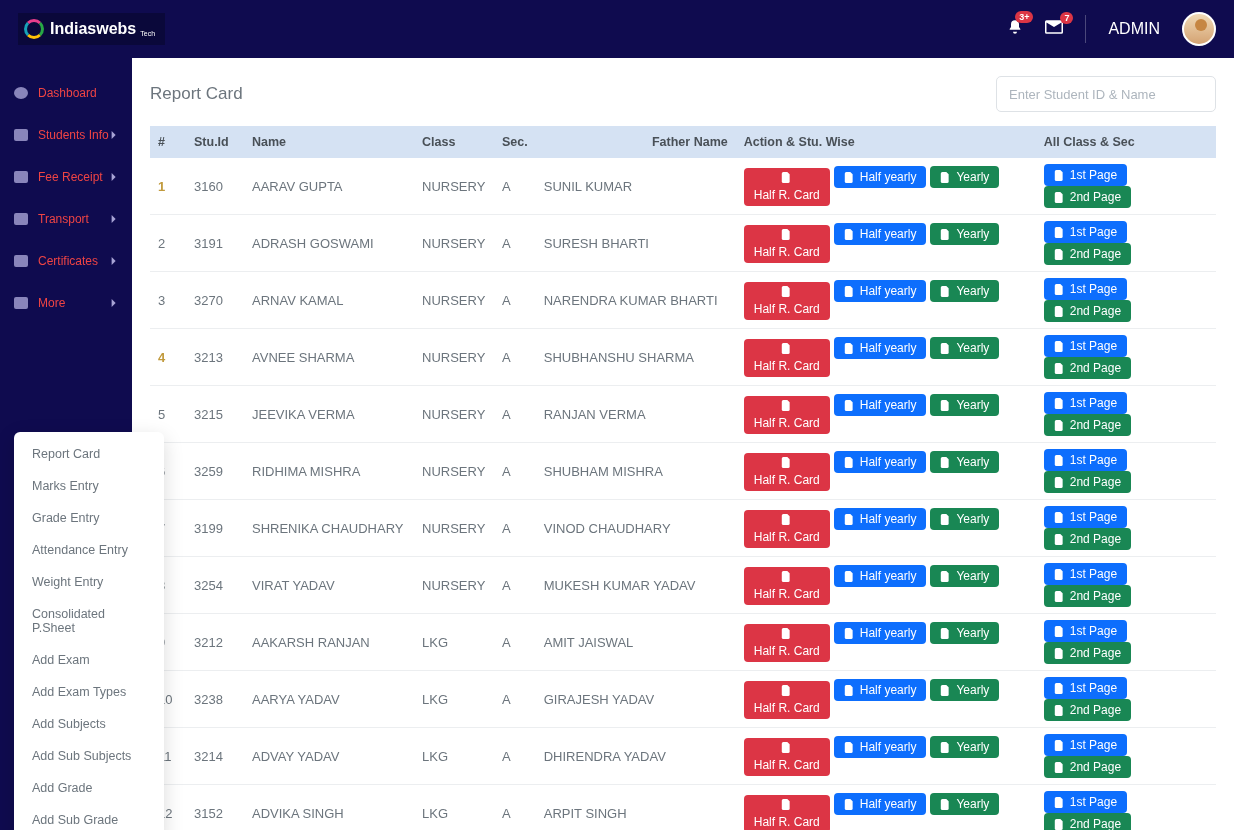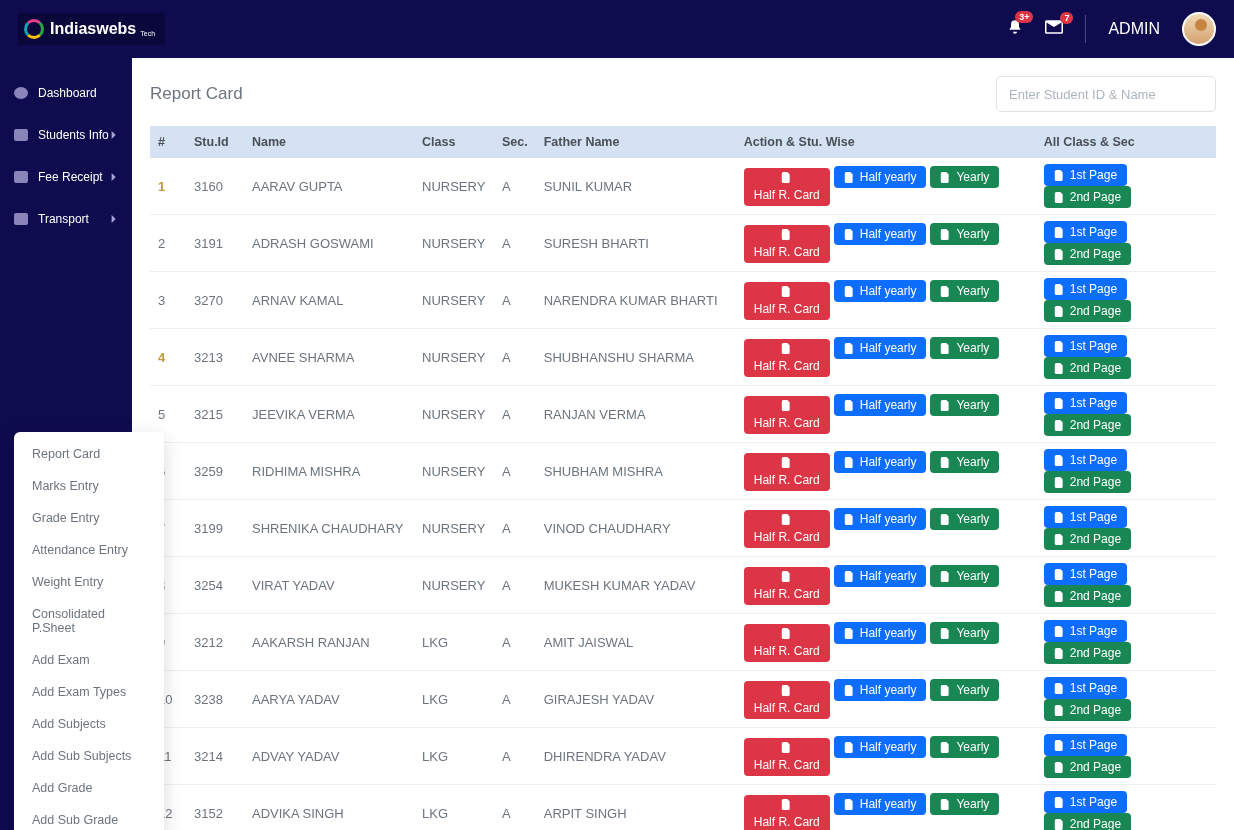--- a/index.html
+++ b/index.html
@@ -10,21 +10,21 @@
 .logo-sub{font-size:7px;font-weight:400;margin-left:-2px;margin-top:8px;}
 .top-right{display:flex;align-items:center;gap:22px;}
 .top-icon{position:relative;color:#fff;font-size:16px;cursor:pointer;}
 .badge{position:absolute;top:-8px;right:-10px;background:#dc3545;color:#fff;font-size:9px;padding:1px 4px;border-radius:7px;font-weight:600;}
 .vdivider{width:1px;height:28px;background:rgba(255,255,255,.25);}
 .user-name{color:#fff;font-size:16px;font-weight:500;}
 .avatar{width:34px;height:34px;border-radius:50%;background:linear-gradient(#f0d9b5,#d4a373);border:2px solid #fff;position:relative;}
 .avatar::after{content:"";position:absolute;top:5px;left:11px;width:12px;height:12px;border-radius:50%;background:#c68642;}
 .layout{display:flex;min-height:calc(100vh - 58px);}
 .sidebar{width:132px;background:#0f0b4f;position:relative;padding-top:14px;}
-.nav-item{display:flex;align-items:center;justify-content:space-between;padding:14px 14px;color:#ffffff;font-size:12px;font-weight:500;cursor:pointer;}
+.nav-item{display:flex;align-items:center;justify-content:space-between;padding:14px 14px;color:#ef4444;font-size:12px;font-weight:500;cursor:pointer;}
 .nav-left{display:flex;align-items:center;gap:10px;}
 .nav-ico{width:14px;height:12px;display:inline-block;background:#a8a4d6;opacity:.8;}
 .ico-dash{border-radius:50%;}
 .ico-grp{border-radius:2px;}
 .chev{font-size:10px;color:#a8a4d6;}
 .submenu{background:#fff;border-radius:6px;position:absolute;left:14px;top:374px;width:150px;box-shadow:0 6px 20px rgba(0,0,0,.15);padding:6px 0;z-index:10;}
 .sub-item{padding:9px 18px;color:#6c757d;font-size:12.5px;cursor:pointer;}
 .main{flex:1;display:flex;flex-direction:column;background:#fff;}
 .content{padding:18px 18px 4px 18px;flex:1;}
 .page-head{display:flex;align-items:center;justify-content:space-between;margin-bottom:14px;}
@@ -40,21 +40,21 @@
 .btn{display:inline-flex;align-items:center;gap:5px;color:#fff;font-size:12px;font-weight:500;padding:4px 10px;border-radius:4px;border:none;cursor:pointer;margin-right:4px;}
 .btn svg{width:11px;height:11px;fill:#fff;}
 .b-red{background:#dc3545;flex-direction:column;}
 .b-blue{background:#0d6efd;}
 .b-green{background:#198754;}
 .col-idx{width:36px;}
 .col-id{width:58px;}
 .col-nm{width:170px;}
 .col-cls{width:80px;}
 .col-sec{width:40px;}
-.col-fa{width:200px;}
+.col-fa{width:200px;text-align:right;}
 .col-act{width:300px;}
 </style>
 </head>
 <body>
 
 <div class="topbar">
   <div class="logo">
     <span class="logo-circle"></span>
     <span>Indiaswebs</span>
     <span class="logo-sub">Tech</span>
@@ -107,20 +107,38 @@
         </div>
         <div class="nav-item">
           <span class="nav-left">
             <span class="nav-ico ico-grp"></span>
             <span>Transport</span>
           </span>
           <span class="chev"><svg width="8" height="8" viewBox="0 0 10 10" fill="#a8a4d6">
               <path d="M2 0l5 5-5 5V0z"></path>
             </svg></span>
         </div>
+        <div class="nav-item">
+          <span class="nav-left">
+            <span class="nav-ico ico-grp"></span>
+            <span>Certificates</span>
+          </span>
+          <span class="chev"><svg width="8" height="8" viewBox="0 0 10 10" fill="#a8a4d6">
+              <path d="M2 0l5 5-5 5V0z"></path>
+            </svg></span>
+        </div>
+        <div class="nav-item">
+          <span class="nav-left">
+            <span class="nav-ico ico-grp"></span>
+            <span>More</span>
+          </span>
+          <span class="chev"><svg width="8" height="8" viewBox="0 0 10 10" fill="#a8a4d6">
+              <path d="M2 0l5 5-5 5V0z"></path>
+            </svg></span>
+        </div>
       </div>
     <div class="submenu" id="submenu">
         <div class="sub-item">Report Card</div>
         <div class="sub-item">Marks Entry</div>
         <div class="sub-item">Grade Entry</div>
         <div class="sub-item">Attendance Entry</div>
         <div class="sub-item">Weight Entry</div>
         <div class="sub-item">Consolidated P.Sheet</div>
         <div class="sub-item">Add Exam</div>
         <div class="sub-item">Add Exam Types</div>

